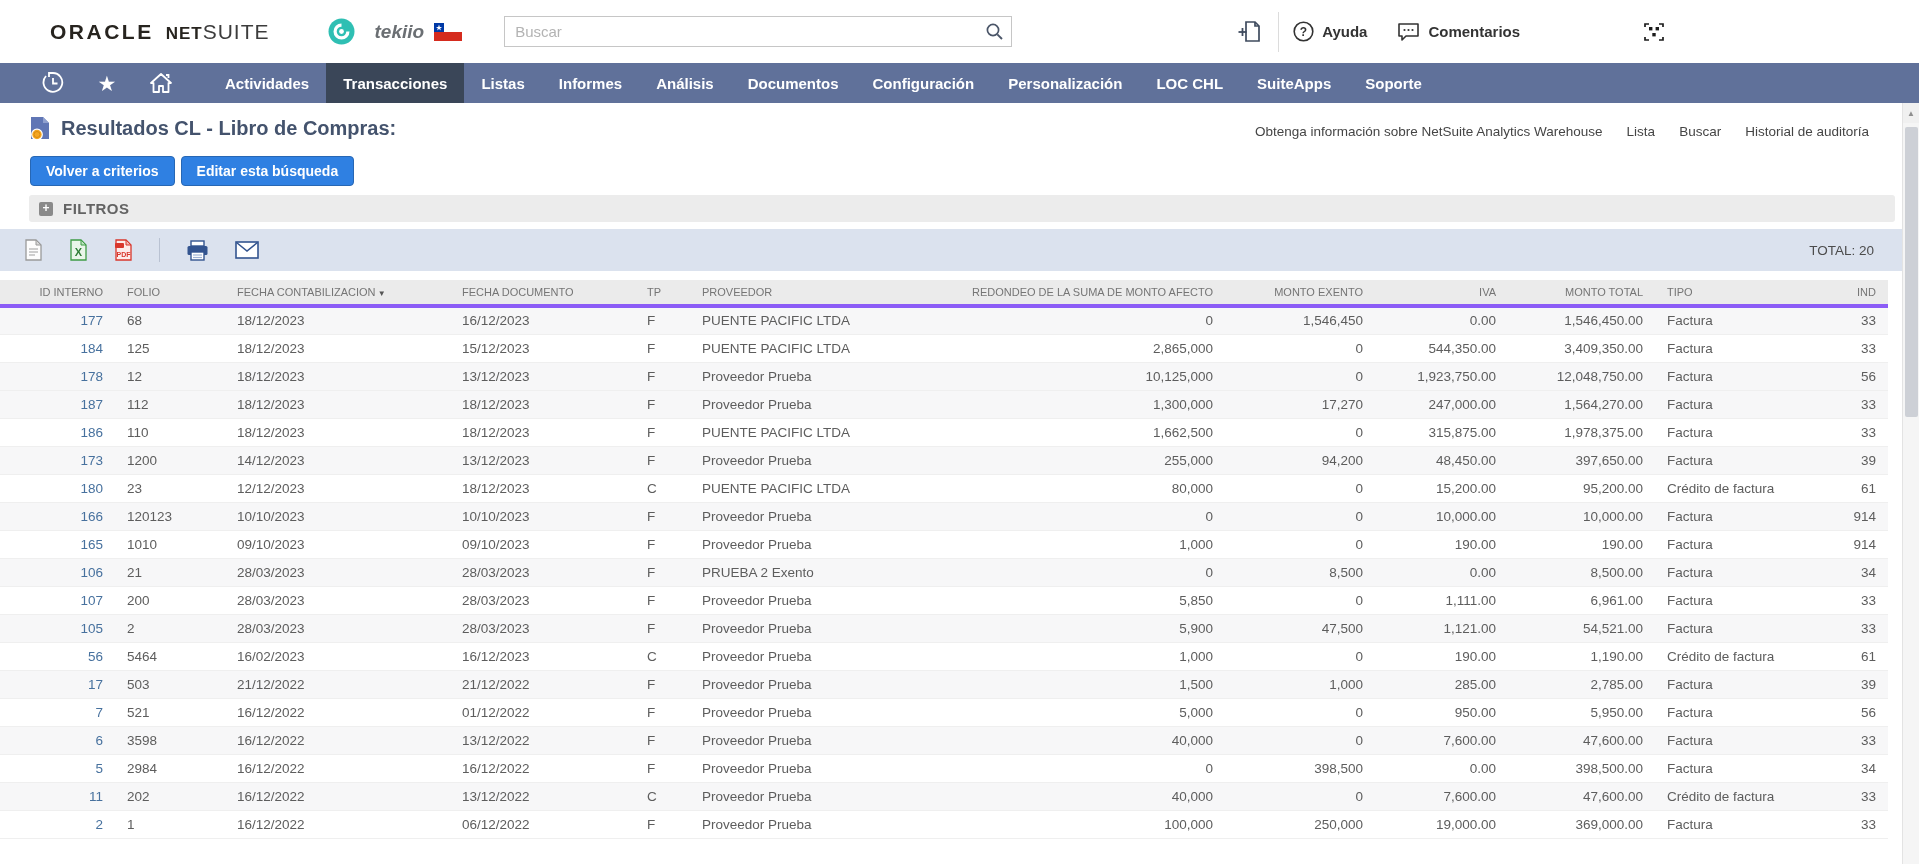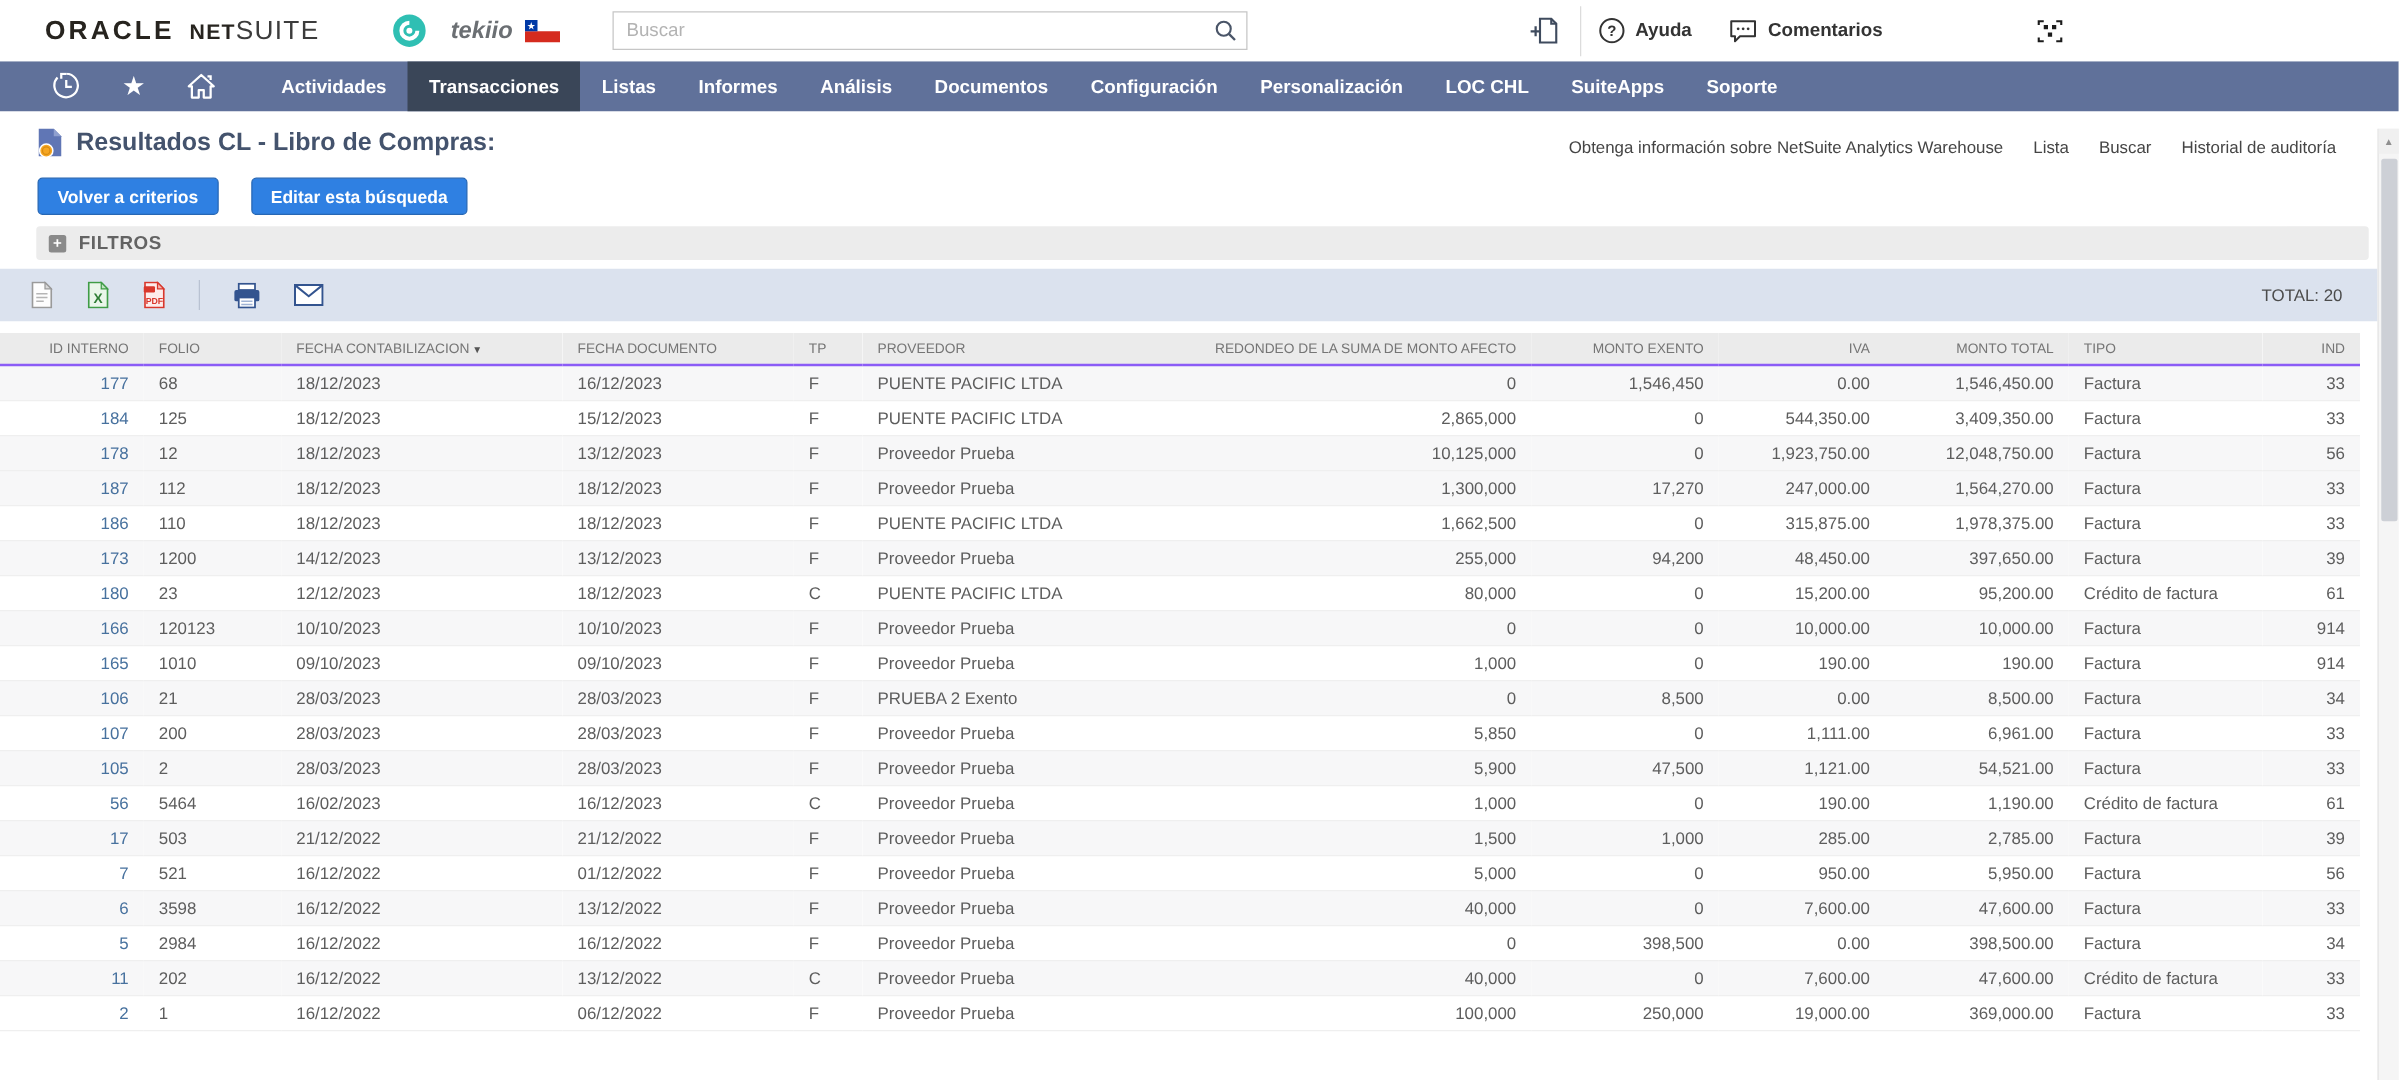--- a/index.html
+++ b/index.html
@@ -1,20 +1,20 @@
 <!DOCTYPE html>
 <html><head>
 <meta charset="utf-8">
 <style>
   * { box-sizing: border-box; margin: 0; padding: 0; }
   html,body { width: 1919px; height: 864px; overflow: hidden; background: #fff;
               font-family: "Liberation Sans", sans-serif; }
 
   
-  .topbar { height: 49px; display: flex; align-items: center; background: #fff; position: relative; }
+  .topbar { height: 63px; display: flex; align-items: center; background: #fff; position: relative; padding-left: 14px; }
   .brand { margin-left: 36px; display: flex; align-items: baseline; white-space: nowrap; }
   .brand .oracle { font-size: 21px; font-weight: 800; letter-spacing: 2.5px; color: #27241f; }
   .brand .net    { font-size: 17px; font-weight: 800; letter-spacing: 1px; color: #27241f; margin-left: 12px; }
   .brand .suite  { font-size: 21px; font-weight: 400; letter-spacing: 1px; color: #3c3c3c; }
   .partner { display: flex; align-items: center; margin-left: 58px; }
   .partner .ptext { font-size: 19px; font-weight: 700; color: #6b6f73; margin-left: 20px; font-style: italic; }
   .flag { margin-left: 10px; }
   .searchwrap { position: relative; margin-left: 42px; }
   .searchwrap input { width: 508px; height: 31px; border: 1px solid #c6c6c6; padding: 0 34px 0 10px;
                       font-size: 15px; color: #333; font-family: "Liberation Sans", sans-serif; }
@@ -39,21 +39,21 @@
   
   .titlerow { display: flex; align-items: center; padding: 13px 0 0 30px; position: relative; }
   .pagetitle { font-size: 20px; font-weight: 700; color: #44536d; margin-left: 10px; }
   .pagelinks { position: absolute; right: 50px; top: 21px; display: flex; align-items: center; font-size: 13.5px; color: #454545; }
   .pagelinks .plink { margin-left: 24px; cursor: pointer; white-space: nowrap; }
   .pagelinks .infolink { cursor: pointer; white-space: nowrap; }
 
   
   .btnrow { display: flex; padding: 15px 0 0 30px; }
   .btn { background: #2f80e2; border: 1px solid #2767b4; border-radius: 4px; color: #fff;
-         font-size: 14px; font-weight: 700; padding: 6px 15px; margin-right: 26px; cursor: pointer;
+         font-size: 14px; font-weight: 700; padding: 6px 15px; margin-right: 6px; cursor: pointer;
          font-family: "Liberation Sans", sans-serif; }
 
   
   .filters { margin: 9px 24px 0 29px; height: 27px; background: #ececec; border-radius: 3px;
              display: flex; align-items: center; padding-left: 10px; cursor: pointer; }
   .plusbox { width: 14px; height: 14px; background: #8a8a8a; border-radius: 2px; color: #fff;
              font-size: 12px; font-weight: 700; line-height: 13px; text-align: center; }
   .filters .flabel { margin-left: 10px; font-size: 15px; font-weight: 700; color: #636363; letter-spacing: .5px; }
 
   
@@ -61,21 +61,21 @@
              width: 1902px; }
   .toolbar .tic { margin-left: 26px; cursor: pointer; display: flex; align-items: center; }
   .toolbar .tic:first-child { margin-left: 24px; }
   .tdivider { width: 1px; height: 24px; background: #b9c2d2; margin-left: 26px; }
   .totalbox { margin-left: auto; padding-right: 28px; font-size: 13.5px; color: #4c4c4c; }
 
   
   .tablewrap { margin-top: 9px; width: 1902px; }
   table { border-collapse: collapse; table-layout: fixed; width: 1888px; }
   th { background: #ebebeb; height: 26px; font-size: 11px; font-weight: 400; color: #757575;
-       white-space: nowrap; overflow: hidden; padding: 0 12px; border-bottom: 2px solid #8b5cf6; cursor: pointer; }
+       white-space: nowrap; overflow: hidden; padding: 0 12px; border-bottom: 4px solid #8b5cf6; cursor: pointer; }
   td { height: 28px; font-size: 13.5px; color: #5d5d5d; white-space: nowrap; overflow: hidden;
        padding: 0 12px; border-bottom: 1px solid #efefef; }
   tr.odd td { background: #f7f7f8; }
   tr.even td { background: #ffffff; }
   .left  { text-align: left; }
   .right { text-align: right; }
   .sort { font-size: 8px; color: #555; }
   a.idlink { color: #47719e; text-decoration: none; cursor: pointer; }
 
   

